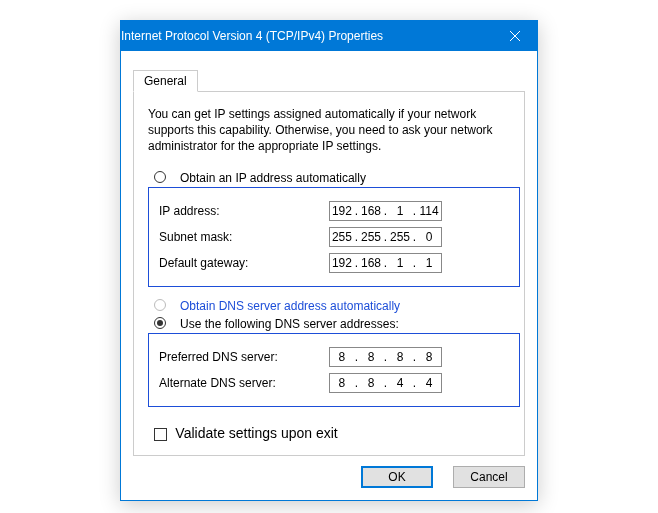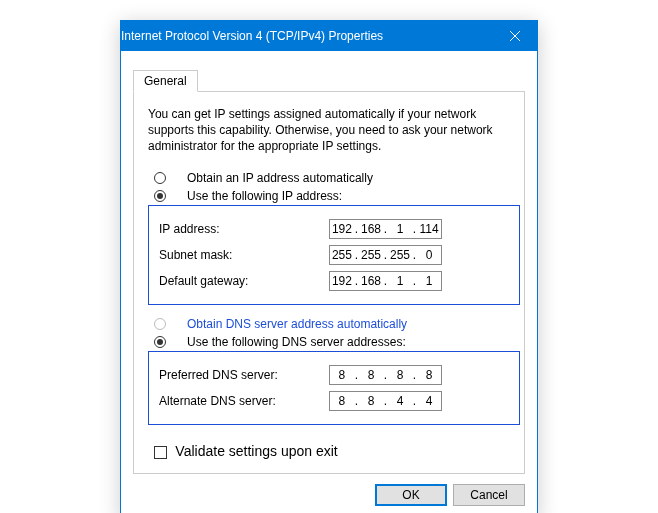--- a/index.html
+++ b/index.html
@@ -59,22 +59,22 @@
     padding: 14px 4px 14px 14px;
     background: #fff;
   }
   .intro {
     font-size: 12px;
     line-height: 1.35;
     margin-bottom: 14px;
   }
   .radio-row {
     display: flex;
-    align-items: center;
-    gap: 21px;
+    align-items: flex-start;
+    gap: 14px;
     padding: 2px 0 2px 6px;
   }
   .radio {
     width: 12px; height: 12px;
     border: 1px solid #333;
     border-radius: 50%;
     display: inline-flex;
     align-items: center;
     justify-content: center;
     background: #fff;
@@ -138,21 +138,21 @@
     font-family: inherit;
     cursor: pointer;
     min-width: 72px;
   }
   .btn.default {
     border: 1px solid #0078d7;
     box-shadow: inset 0 0 0 1px #0078d7;
   }
   .dialog-buttons {
     display: flex;
-    gap: 6px;
+    gap: 20px;
     justify-content: flex-end;
     padding: 10px 0 0 0;
   }
 </style>
 </head>
 <body>
 
 <div class="window">
   <div class="titlebar">
     <span class="titlebar-title">Internet Protocol Version 4 (TCP/IPv4) Properties</span>
@@ -167,26 +167,20 @@
     <div class="tab-strip">
       <div class="tab">General</div>
     </div>
     <div class="tab-panel">
       <div class="intro">You can get IP settings assigned automatically if your network supports this capability. Otherwise, you need to ask your network administrator for the appropriate IP settings.</div>
 
       <div class="radio-row">
         <span class="radio"></span>
         <span class="radio-label"><span>O</span><span>btain an IP address automatically</span></span>
       </div>
-      <div class="radio-row">
-        <span class="radio">
-            <span class="dot"></span>
-          </span>
-        <span class="radio-label"><span>U</span><span>se the following IP address:</span></span>
-      </div>
       <div class="groupbox">
         <div class="field-row">
           <span class="field-label"><span>I</span><span>P address:</span></span>
           <div class="ip-input">
             <span class="oct">192</span>
               <span class="dot">.</span>
               <span class="oct">168</span>
               <span class="dot">.</span>
               <span class="oct">1</span>
               <span class="dot">.</span>

